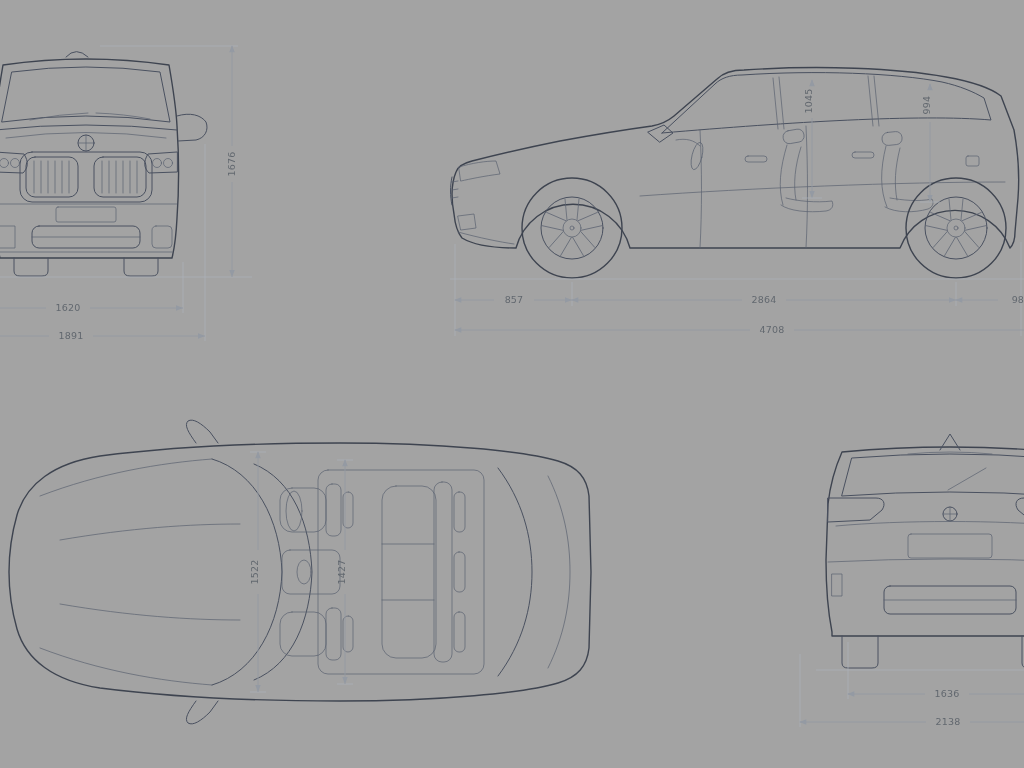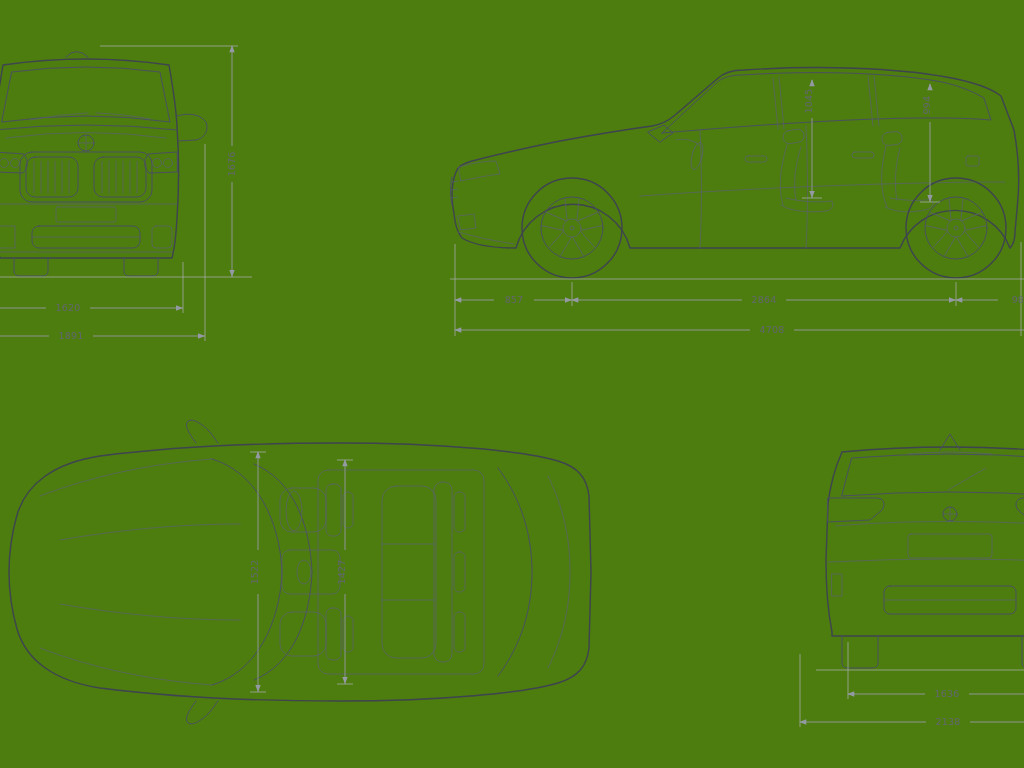--- a/index.html
+++ b/index.html
@@ -1,18 +1,18 @@
 <!DOCTYPE html>
 <html><head>
 <meta charset="utf-8">
 <style>
   html,body{margin:0;padding:0;background:#e4e5e6;}
   .stage{
     position:relative;width:1024px;height:768px;margin:0 auto;
-    background:#4d7c0f;overflow:hidden;
+    background:#a3a3a3;overflow:hidden;
     font-family:"DejaVu Sans",sans-serif;
   }
   svg{display:block}
   
   .car{fill:none;stroke:#3e4450;stroke-width:1.4;stroke-linecap:round;stroke-linejoin:round}
   .cm{fill:none;stroke:#4a5160;stroke-width:1;stroke-linecap:round;stroke-linejoin:round}
   .ct{fill:none;stroke:#5a6170;stroke-width:.7;stroke-linecap:round;stroke-linejoin:round}
   
   .dim{fill:none;stroke:#949aa3;stroke-width:.9}
   .ext{fill:none;stroke:#aeb3ba;stroke-width:.7}

